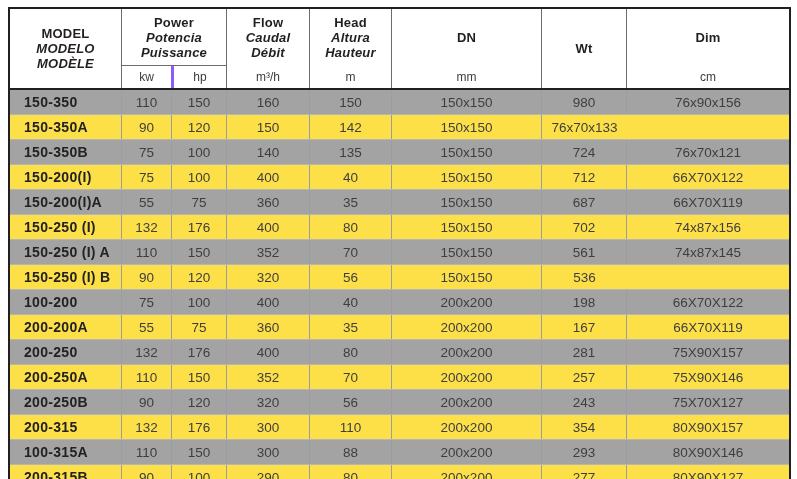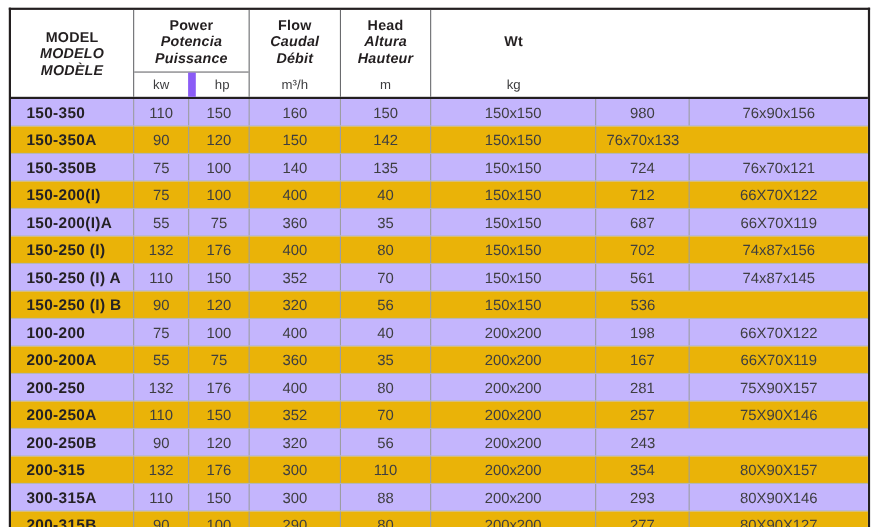--- a/index.html
+++ b/index.html
@@ -37,33 +37,33 @@
   .hl.it{font-style:italic;}
   .hunits{
     height:22px;display:flex;align-items:center;justify-content:center;
     font-size:12px;color:#3c3c3e;
   }
   .hunits.split{border-top:1px solid #6a6b6e;padding:0;}
   .hunits.split .u{
     display:flex;align-items:center;justify-content:center;
     height:100%;font-size:12px;color:#3c3c3e;
   }
-  .hunits.split .u.kw{width:49px;border-right:7px solid #8b5cf6;}
+  .hunits.split .u.kw{width:49px;border-right:3px solid #8b5cf6;}
   .hunits.split .u.hp{flex:1;}
   .model-col .hmain{}
 
   .tbody{display:block;}
   .row{
     display:grid;
     grid-template-columns:112px 50px 55px 83px 82px 150px 85px 1fr;
     height:24px;
     border-bottom:1px solid #b4b6ba;
-    background:#eab308;
-  }
-  .row.shaded{background:#c4b5fd;}
+    background:#fde047;
+  }
+  .row.shaded{background:#a3a3a3;}
   .cell{
     display:flex;align-items:center;justify-content:center;
     font-size:13.5px;color:#3e3e40;
     border-right:1px solid #9c9da2;
     min-width:0;white-space:nowrap;
   }
   .cell:last-child{border-right:none;text-align:center;}
   .cell.model{
     justify-content:flex-start;padding-left:14px;
     font-weight:bold;font-size:14px;color:#242124;letter-spacing:0.3px;
@@ -107,28 +107,39 @@
 
     <div class="hcell">
       <div class="hmain">
         <div class="hl">Head</div>
         <div class="hl it">Altura</div>
         <div class="hl it">Hauteur</div>
       </div>
       <div class="hunits">m</div>
     </div>
 
+    <div class="hcell">
+      <div class="hmain">
+        <div class="hl">DN</div>
+      </div>
+      <div class="hunits">mm</div>
+    </div>
 
     <div class="hcell">
       <div class="hmain">
         <div class="hl">Wt</div>
       </div>
-      <div class="hunits">kg</div>
-    </div>
-
+    </div>
+
+    <div class="hcell">
+      <div class="hmain">
+        <div class="hl">Dim</div>
+      </div>
+      <div class="hunits">cm</div>
+    </div>
 
   </div>
 
   <div class="tbody">
   <div class="row shaded">
     <div class="cell model">150-350</div>
     <div class="cell">110</div>
     <div class="cell">150</div>
     <div class="cell">160</div>
     <div class="cell">150</div>
@@ -257,35 +268,36 @@
   </div>
 
   <div class="row shaded">
     <div class="cell model">200-250B</div>
     <div class="cell">90</div>
     <div class="cell">120</div>
     <div class="cell">320</div>
     <div class="cell">56</div>
     <div class="cell">200x200</div>
     <div class="cell">243</div>
+    <div class="cell">75X70X127</div>
   </div>
 
   <div class="row">
     <div class="cell model">200-315</div>
     <div class="cell">132</div>
     <div class="cell">176</div>
     <div class="cell">300</div>
     <div class="cell">110</div>
     <div class="cell">200x200</div>
     <div class="cell">354</div>
     <div class="cell">80X90X157</div>
   </div>
 
   <div class="row shaded">
-    <div class="cell model">300-315A</div>
+    <div class="cell model">100-315A</div>
     <div class="cell">110</div>
     <div class="cell">150</div>
     <div class="cell">300</div>
     <div class="cell">88</div>
     <div class="cell">200x200</div>
     <div class="cell">293</div>
     <div class="cell">80X90X146</div>
   </div>
 
   <div class="row">

